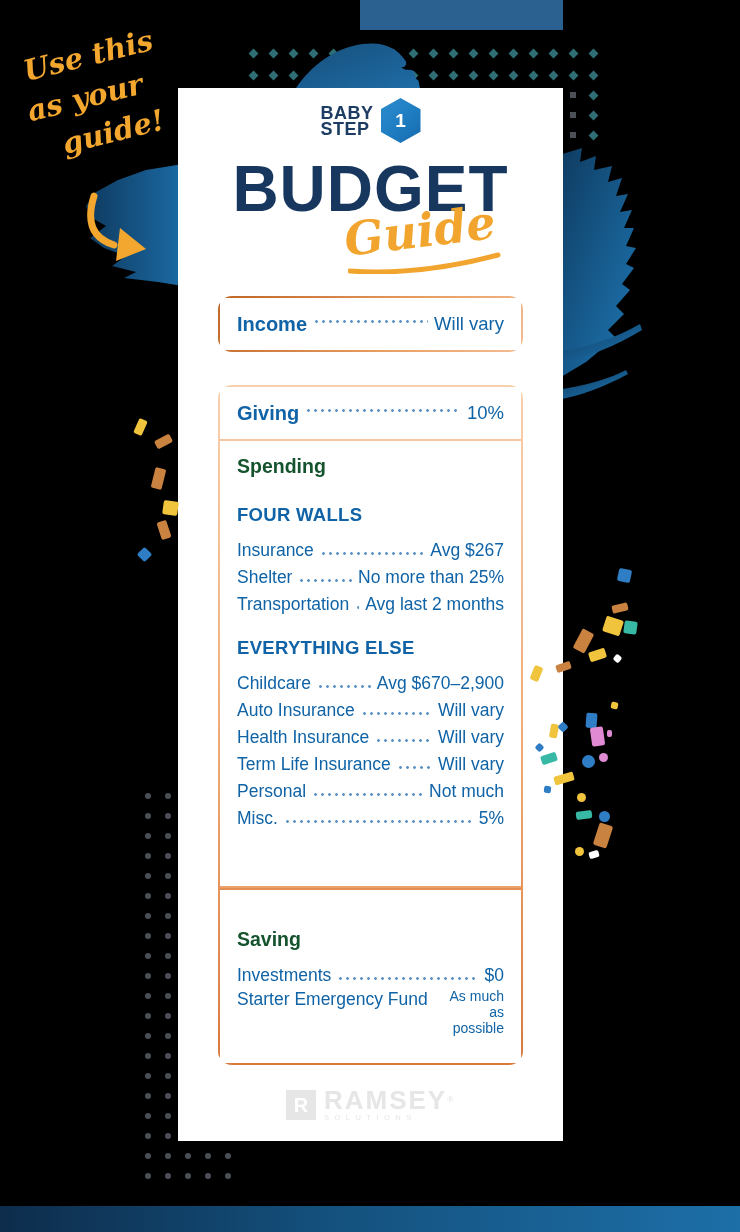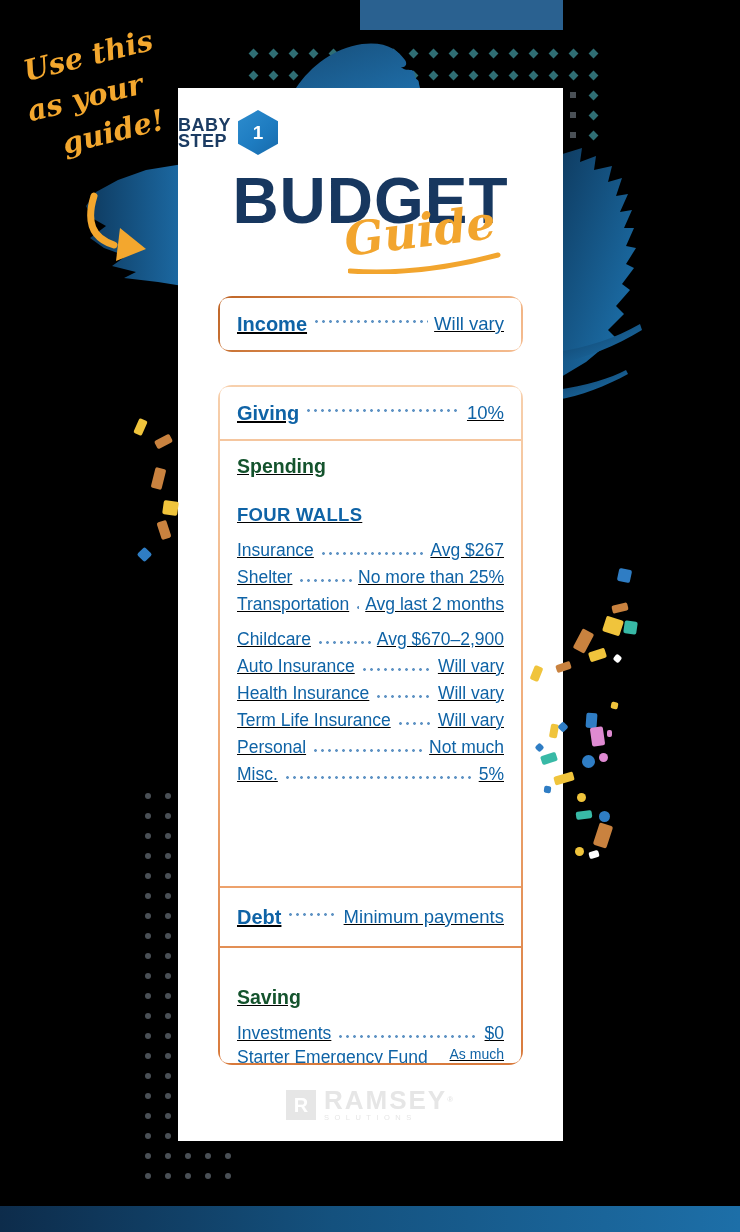--- a/index.html
+++ b/index.html
@@ -18,36 +18,36 @@
   .note { position:absolute; left:18px; top:36px; transform:rotate(-14deg);
           color:#f3a72e; font-family:"DejaVu Serif", serif; font-style:italic; font-weight:bold;
           font-size:29px; line-height:40px; }
   .note .l1 { padding-left:14px; }
   .note .l2 { padding-left:8px; }
   .note .l3 { padding-left:34px; }
 
   
   .card { position:absolute; left:178px; top:88px; width:385px; height:1053px; background:#ffffff; z-index:3; }
 
-  .brand { display:flex; align-items:center; gap:7px; padding-top:22px; }
+  .brand { display:flex; justify-content:center; align-items:center; gap:7px; padding-top:10px; }
   .brand-words { color:#1c3c63; font-weight:bold; font-size:18px; line-height:16px; letter-spacing:.5px; }
   .hex { width:40px; height:45px; background:linear-gradient(135deg,#2d8ccd 0%, #1e7cc1 55%, #176aab 100%);
          clip-path:polygon(50% 0,100% 25%,100% 75%,50% 100%,0 75%,0 25%);
          display:flex; align-items:center; justify-content:center;
          color:#fff; font-weight:bold; font-size:19px; }
   .big-title { text-align:center; color:#17375f; font-weight:900; font-size:64px; letter-spacing:1px;
                line-height:60px; margin-top:16px; }
   .script-sub { position:absolute; left:166px; top:116px; color:#f2a52e;
                 font-family:"DejaVu Serif", serif; font-style:italic; font-weight:bold;
                 font-size:46px; transform:rotate(-7deg); }
   .script-swoosh { position:absolute; left:170px; top:164px; }
 
   
   .gbox { position:absolute; left:40px; width:305px; padding:2px; border-radius:14px; }
-  .gbox-inner { background:#fff; border-radius:8px; width:100%; height:100%; overflow:hidden;text-decoration:underline; }
+  .gbox-inner { background:#fff; border-radius:1px; width:100%; height:100%; overflow:hidden; }
   .income-box { top:208px; height:56px; background:linear-gradient(130deg,#bf6527,#e89e62 60%,#f5bd92); }
   .group-box  { top:297px; height:680px; background:linear-gradient(180deg,#f7d0ad 0%,#efa873 55%,#d87a3c 100%); }
 
   .hrow { display:flex; align-items:flex-end; padding:0 17px; }
   .income-row, .giving-row, .debt-row { height:100%; align-items:center; }
   .box-label { color:#0f63a6; font-weight:bold; font-size:20px; }
   .box-value { color:#0f63a6; font-size:18.5px; white-space:nowrap; }
 
   .sec { position:relative; }
   .sec-giving { height:52px; }
@@ -283,20 +283,21 @@
               <span class="leader"></span>
               <span class="rv">No more than 25%</span>
             </div>
             <div class="row">
               <span class="rl">Transportation</span>
               <span class="leader"></span>
               <span class="rv">Avg last 2 months</span>
             </div>
           </div>
 
+          <div class="sub-head mt22">EVERYTHING ELSE</div>
           <div class="mt8">
             <div class="row">
               <span class="rl">Childcare</span>
               <span class="leader"></span>
               <span class="rv">Avg $670–2,900</span>
             </div>
             <div class="row">
               <span class="rl">Auto Insurance</span>
               <span class="leader"></span>
               <span class="rv">Will vary</span>
@@ -318,27 +319,20 @@
             </div>
             <div class="row">
               <span class="rl">Misc.</span>
               <span class="leader"></span>
               <span class="rv">5%</span>
             </div>
           </div>
         </div>
         <div class="divider div2"></div>
 
-        <div class="sec sec-debt">
-          <div class="hrow debt-row">
-            <span class="box-label">Debt</span>
-            <span class="leader"></span>
-            <span class="box-value">Minimum payments</span>
-          </div>
-        </div>
         <div class="divider div3"></div>
 
         <div class="sec sec-saving">
           <div class="sec-title">Saving</div>
           <div class="mt8">
             <div class="row">
               <span class="rl">Investments</span>
               <span class="leader"></span>
               <span class="rv">$0</span>
             </div>

